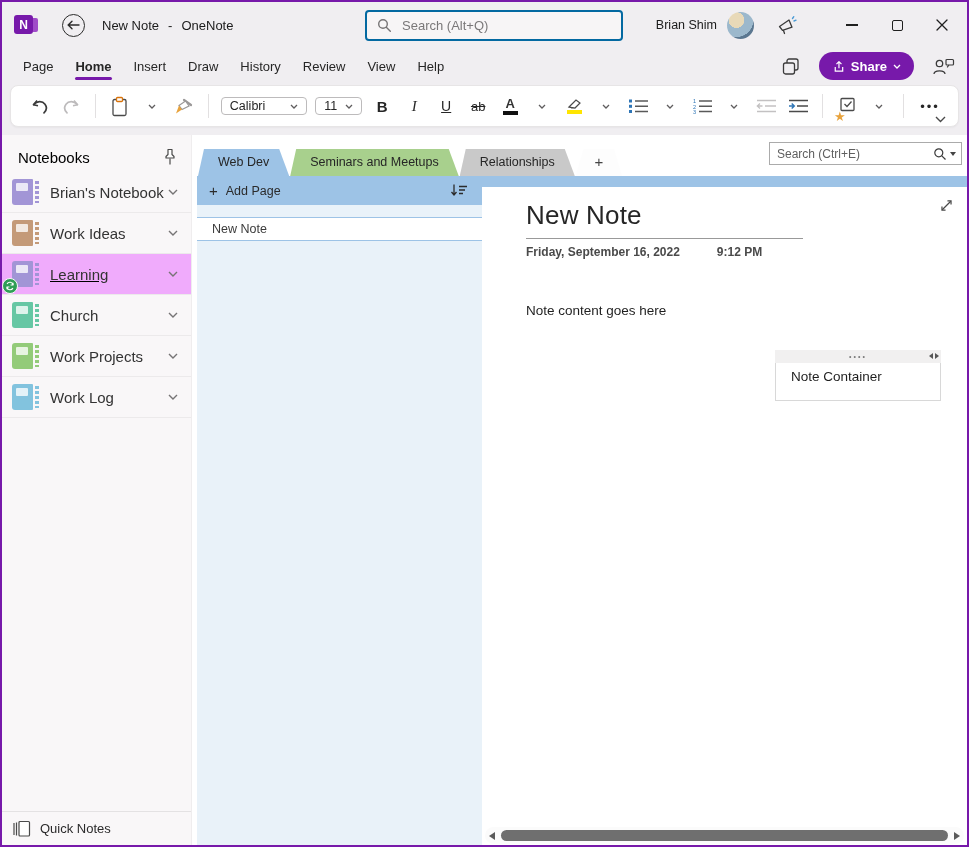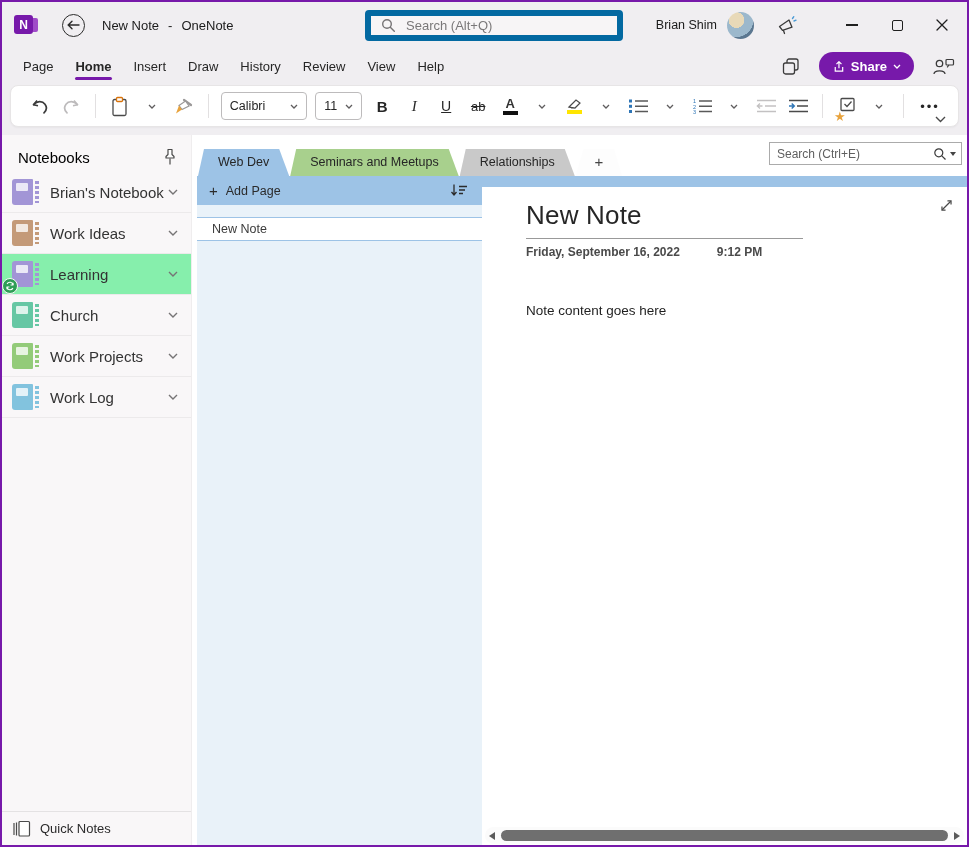--- a/index.html
+++ b/index.html
@@ -6,21 +6,21 @@
   html,body { width:969px; height:847px; background:#fff; font-family:"Liberation Sans",sans-serif; }
   .window { width:969px; height:847px; border:2px solid #7719AA; background:#F0EEF1; display:flex; flex-direction:column; overflow:hidden; position:relative; }
 
   
   .titlebar { height:46px; flex:0 0 46px; display:flex; align-items:center; padding:0 10px 0 12px; position:relative; }
   .app-logo { width:26px; height:22px; position:relative; flex:0 0 auto; }
   .app-logo .tile { position:absolute; left:0; top:1px; width:19px; height:19px; background:#7719AA; border-radius:3px; color:#fff; font-size:12px; font-weight:bold; display:flex; align-items:center; justify-content:center; }
   .app-logo .strip { position:absolute; left:19px; top:4px; width:5px; height:14px; background:#A04CC8; border-radius:0 2px 2px 0; }
   .back-btn { width:23px; height:23px; border:1.4px solid #2b2b2b; border-radius:50%; display:flex; align-items:center; justify-content:center; margin-left:22px; background:transparent; }
   .doc-title { margin-left:17px; font-size:13px; color:#1b1b1b; display:flex; gap:9px; }
-  .tb-search { position:absolute; left:363px; top:8px; width:258px; height:31px; background:#F7F5F6; border:6px solid #0369a1; border-radius:4px; display:flex; align-items:center; padding:0 10px; gap:10px; }
+  .tb-search { position:absolute; left:363px; top:8px; width:258px; height:31px; background:#F7F5F6; border:2px solid #0369a1; border-radius:4px; display:flex; align-items:center; padding:0 10px; gap:10px; }
   .tb-search .ph { color:#7a7879; font-size:13px; }
   .tb-right { margin-left:auto; display:flex; align-items:center; gap:0; }
   .user-name { font-size:12.5px; color:#1b1b1b; margin-right:10px; }
   .avatar { width:27px; height:27px; border-radius:50%; background:radial-gradient(circle at 35% 30%, #e8d9b8 0 30%, #9cb8cc 31% 65%, #5b7790 66%); margin-right:22px; }
   .mega { margin-right:24px; }
   .winbtn { width:30px; height:30px; display:flex; align-items:center; justify-content:center; margin-left:15px; }
   .min-glyph { width:12px; height:1.6px; background:#1f1f1f; }
   .max-glyph { width:11px; height:11px; border:1.3px solid #1f1f1f; border-radius:2px; }
 
   
@@ -29,41 +29,41 @@
   .menu-item.active { font-weight:bold; }
   .menu-item.active::after { content:""; position:absolute; left:11px; right:11px; bottom:4px; height:3px; border-radius:2px; background:#7719AA; }
   .mb-right { margin-left:auto; display:flex; align-items:center; gap:18px; }
   .share-btn { height:28px; background:#7719AA; border-radius:14px; color:#fff; display:flex; align-items:center; gap:6px; padding:0 13px; font-size:13px; font-weight:bold; }
 
   
   .ribbon-row { height:51px; flex:0 0 51px; padding:1px 8px 8px; }
   .ribbon-box { height:42px; background:#fff; border:1px solid #E7E5E6; border-radius:8px; display:flex; align-items:center; padding:0 12px; position:relative; box-shadow:0 1px 2px rgba(0,0,0,.04); }
   .rb-btn { height:30px; min-width:28px; display:flex; align-items:center; justify-content:center; border-radius:4px; margin:0 2px; }
   .rb-sep { width:1px; height:24px; background:#E2E0E1; margin:0 8px; }
-  .combo { height:28px; border:1px solid #BDBBBC; border-radius:4px; background:#fff; display:flex; align-items:center; padding:0 8px; gap:8px; font-size:12.5px; color:#262626; margin:0 4px; }
+  .combo { height:18px; border:1px solid #BDBBBC; border-radius:4px; background:#fff; display:flex; align-items:center; padding:0 8px; gap:8px; font-size:12.5px; color:#262626; margin:0 4px; }
   .glyph-b { font-weight:bold; font-size:15px; color:#262626; }
   .glyph-i { font-style:italic; font-size:15px; font-family:"Liberation Serif",serif; color:#262626; }
   .glyph-u { text-decoration:underline; font-size:14px; color:#262626; }
   .glyph-strike { text-decoration:line-through; font-size:13px; color:#262626; }
   .fc-stack { display:flex; flex-direction:column; align-items:center; line-height:1; }
   .fc-stack .A { font-size:13px; font-weight:bold; color:#333; }
   .fc-bar { width:15px; height:4px; background:#111; margin-top:1px; }
   .hl-bar { width:15px; height:4px; margin-top:1px; }
   .ellipsis { font-size:13px; color:#262626; letter-spacing:2px; margin-left:4px; }
   .ribbon-collapse { position:absolute; right:12px; bottom:3px; }
 
   
   .main { flex:1; display:flex; min-height:0; background:#fff; }
 
   
   .sidebar { width:190px; flex:0 0 190px; background:#F9F7F8; border-right:1px solid #EFEDEE; display:flex; flex-direction:column; }
   .sb-header { display:flex; align-items:center; padding:13px 14px 6px 16px; }
   .sb-header .lbl { font-size:15px; color:#000000; flex:1; }
   .nb-item { height:41px; display:flex; align-items:center; padding-left:10px; border-bottom:1px solid #ECEAEB; position:relative; }
-  .nb-item.selected { background:#86efac; }
+  .nb-item.selected { background:#f0abfc;text-decoration:underline; }
   .book { position:relative; width:27px; height:26px; margin-right:11px; flex:0 0 auto; }
   .book .cover { position:absolute; left:0; top:0; width:21px; height:26px; border-radius:3px 1px 1px 3px; }
   .book .label { position:absolute; left:4px; top:4px; width:12px; height:8px; background:rgba(255,255,255,.78); border-radius:1px; }
   .book .pages { position:absolute; right:0; top:2px; width:4px; height:22px; }
   .nb-name { font-size:15px; color:#333; flex:1; white-space:nowrap; overflow:hidden; }
   .nb-chev { margin-right:13px; }
   .sync-badge { position:absolute; left:0; bottom:0px; width:16px; height:16px; border-radius:50%; background:#2E9E56; border:1.5px solid #F9F7F8; display:flex; align-items:center; justify-content:center; color:#fff; font-size:10px; }
   .sb-spacer { flex:1; }
   .sb-footer { border-top:1px solid #E4E2E3; height:34px; display:flex; align-items:center; padding-left:10px; gap:8px; }
   .sb-footer .lbl { font-size:13px; color:#2b2b2b; }
@@ -512,20 +512,30 @@
           <div class="page-inner">
             <div class="page-title">New Note</div>
             <div class="title-rule"></div>
             <div class="page-meta">
               <span>Friday, September 16, 2022</span>
               <span class="time">9:12 PM</span>
             </div>
             <div class="page-body">Note content goes here</div>
           </div>
 
+          <div class="note-container">
+            <div class="nc-header">
+              <span class="nc-dots">••••</span>
+              <span class="nc-arrows">
+                  <span class="tri-l"></span>
+                  <span class="tri-r"></span>
+                </span>
+            </div>
+            <div class="nc-body">Note Container</div>
+          </div>
 
           <div class="hscroll">
             <span class="arr-l"></span>
             <div class="hs-thumb"></div>
             <span class="arr-r"></span>
           </div>
         </div>
       </div>
     </div>
   </div>

